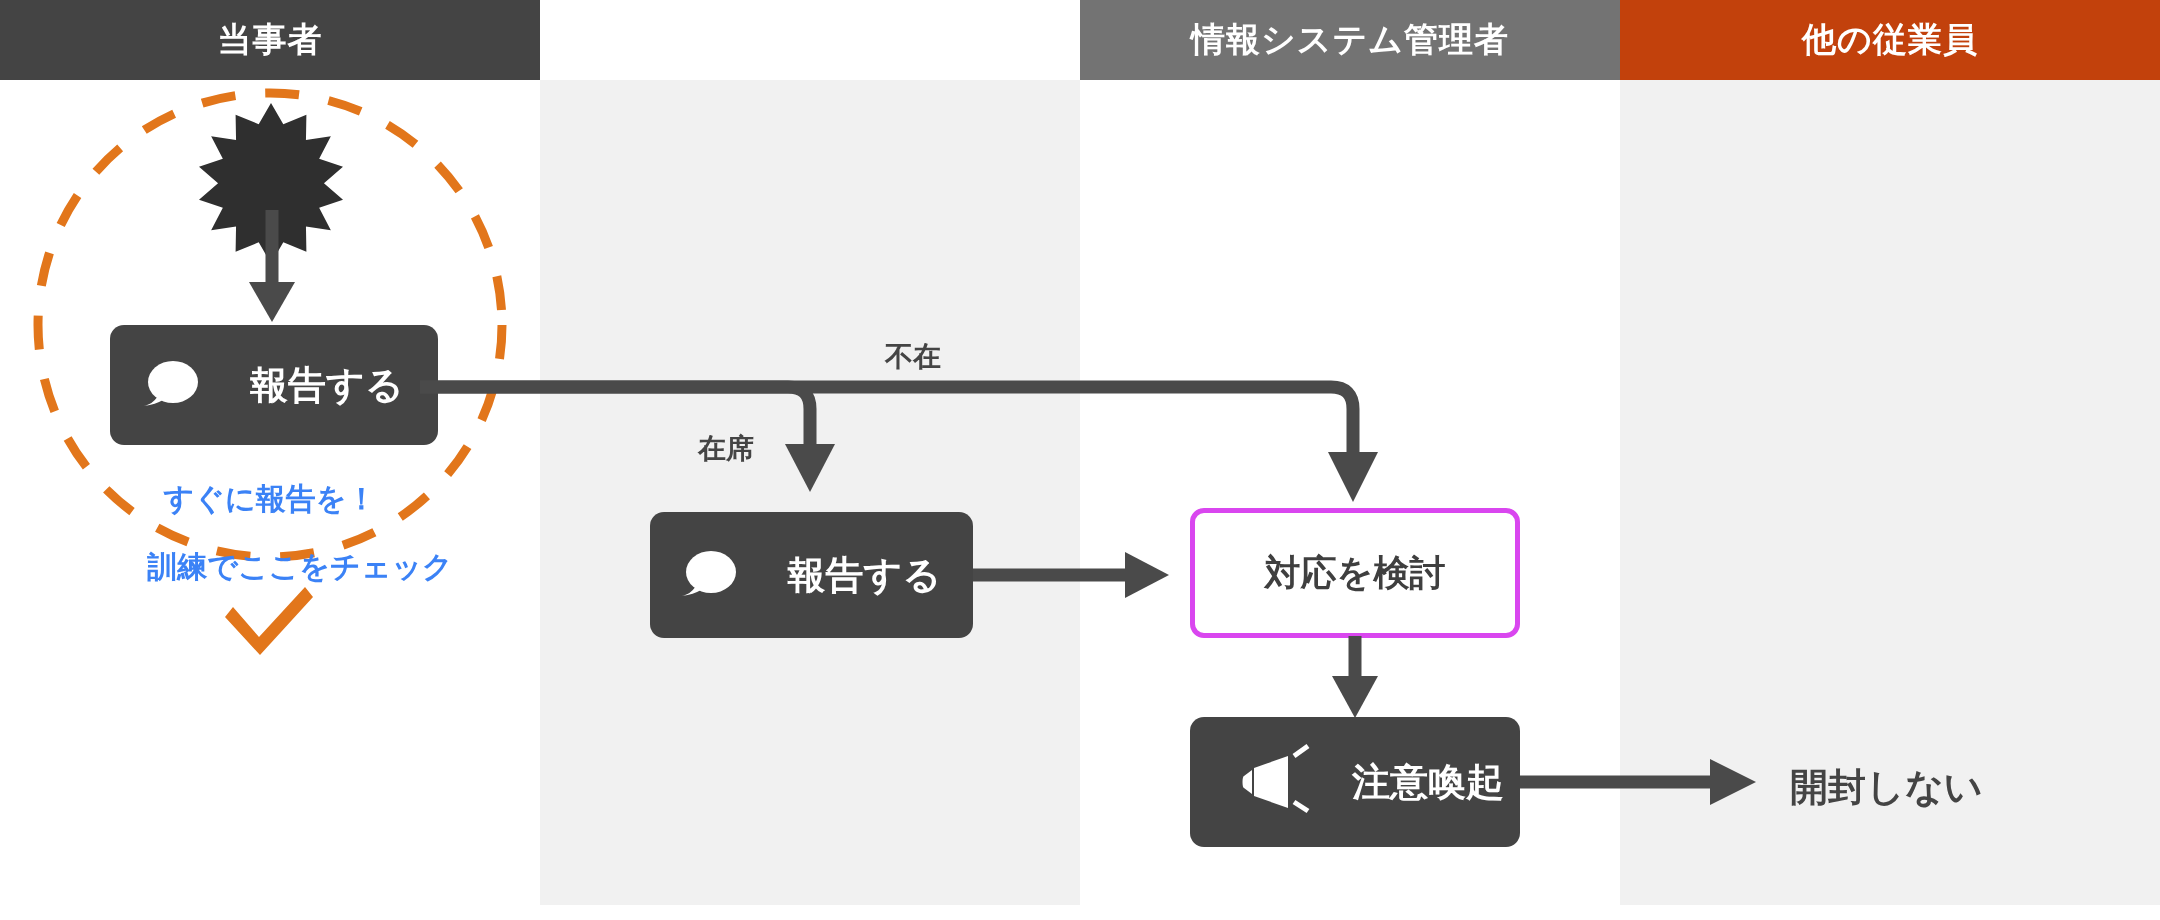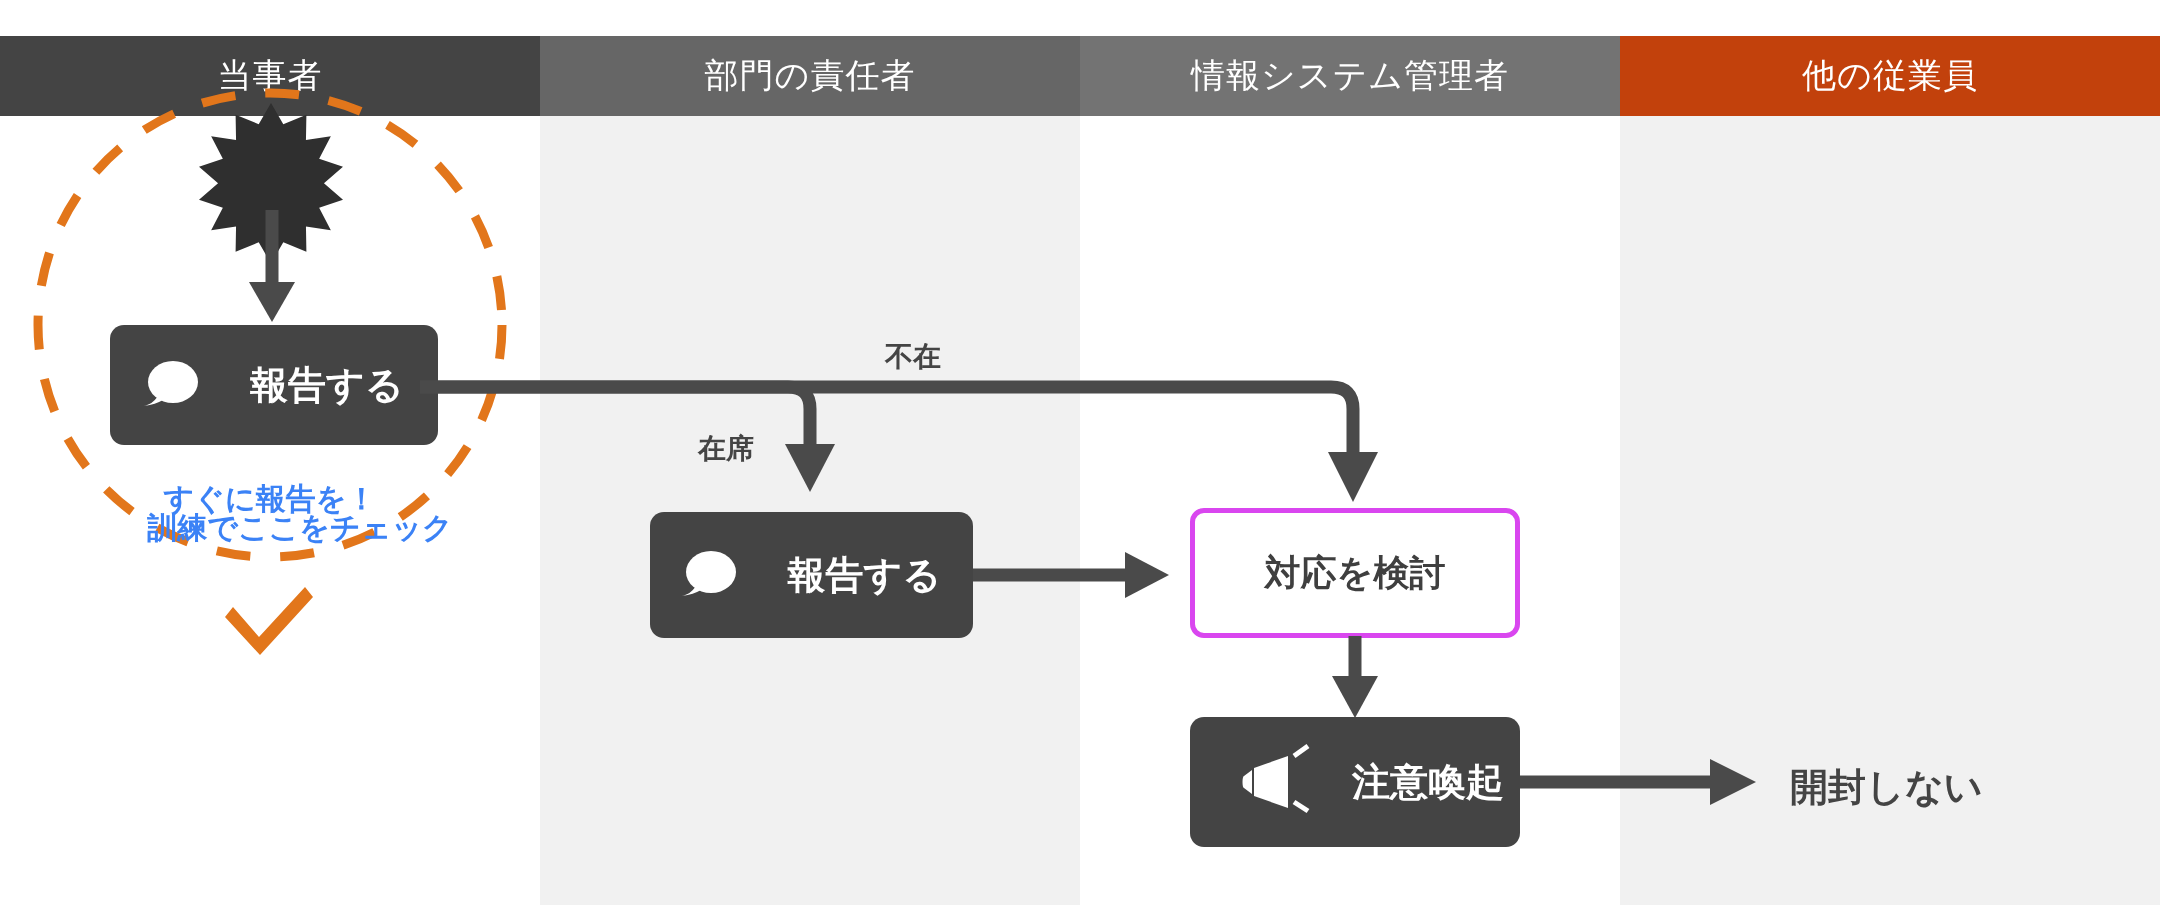--- a/index.html
+++ b/index.html
@@ -34,24 +34,23 @@
   .lane-header {
     position: absolute;
     top: 0; left: 0;
     width: 100%;
     height: 80px;
     display: flex;
     align-items: center;
     justify-content: center;
     color: #ffffff;
     font-size: 34px;
-    font-weight: 400;
+    font-weight: 700;
     letter-spacing: 1px;
     white-space: nowrap;
-    margin-top: 36px;
   }
 
   #lane0 { left: 0px; }
   #lane1 { left: 540px; }
   #lane2 { left: 1080px; }
   #lane3 { left: 1620px; }
 
   
   #layer {
     position: absolute;
@@ -129,21 +128,20 @@
 <body>
 
 <div id="stage">
 
   <div class="lane" id="lane0">
     <div class="lane-body" style="background:#ffffff"></div>
     <div class="lane-header" style="background:#444444">当事者</div>
   </div>
   <div class="lane" id="lane1">
     <div class="lane-body" style="background:#f1f1f1"></div>
-    <div class="lane-header" style="background:#666666">部門の責任者</div>
   </div>
   <div class="lane" id="lane2">
     <div class="lane-body" style="background:#ffffff"></div>
     <div class="lane-header" style="background:#737373">情報システム管理者</div>
   </div>
   <div class="lane" id="lane3">
     <div class="lane-body" style="background:#f1f1f1"></div>
     <div class="lane-header" style="background:#c2410c">他の従業員</div>
   </div>
 
@@ -168,21 +166,21 @@
       <span class="node-icon">
         <svg width="56" height="52" viewBox="0 0 56 52">
           <ellipse cx="29" cy="23" rx="25" ry="21" fill="#ffffff"></ellipse>
           <path d="M14 37 C10 43 5 46 0 47 C8 46 14 44 19 41 Z" fill="#ffffff"></path>
         </svg>
       </span>
       <span class="node-label">報告する</span>
     </div>
 
     <div class="callout callout-l1" style="left:0px; top:480px; width:540px;">すぐに報告を！</div>
-    <div class="callout callout-l2" style="left:0px; top:509px; width:600px;">訓練でここをチェック</div>
+    <div class="callout callout-l2" style="left:0px; top:548px; width:600px;">訓練でここをチェック</div>
 
     <svg class="svg-abs" style="left:225px; top:585px;" width="90" height="70" viewBox="0 0 90 70">
       <path d="M8 22 L34 52 L80 2 L88 12 L35 70 L0 32 Z" fill="#e2761b"></path>
     </svg>
 
     <svg class="svg-abs" style="left:420px; top:330px;" width="1020" height="210">
 
       <path d="M0 57 L368 57 Q390 57 390 79 L390 120" stroke="#4a4a4a" stroke-width="13" fill="none" stroke-linecap="butt"></path>
       <polygon points="365,114 415,114 390,162" fill="#4a4a4a"></polygon>
 

